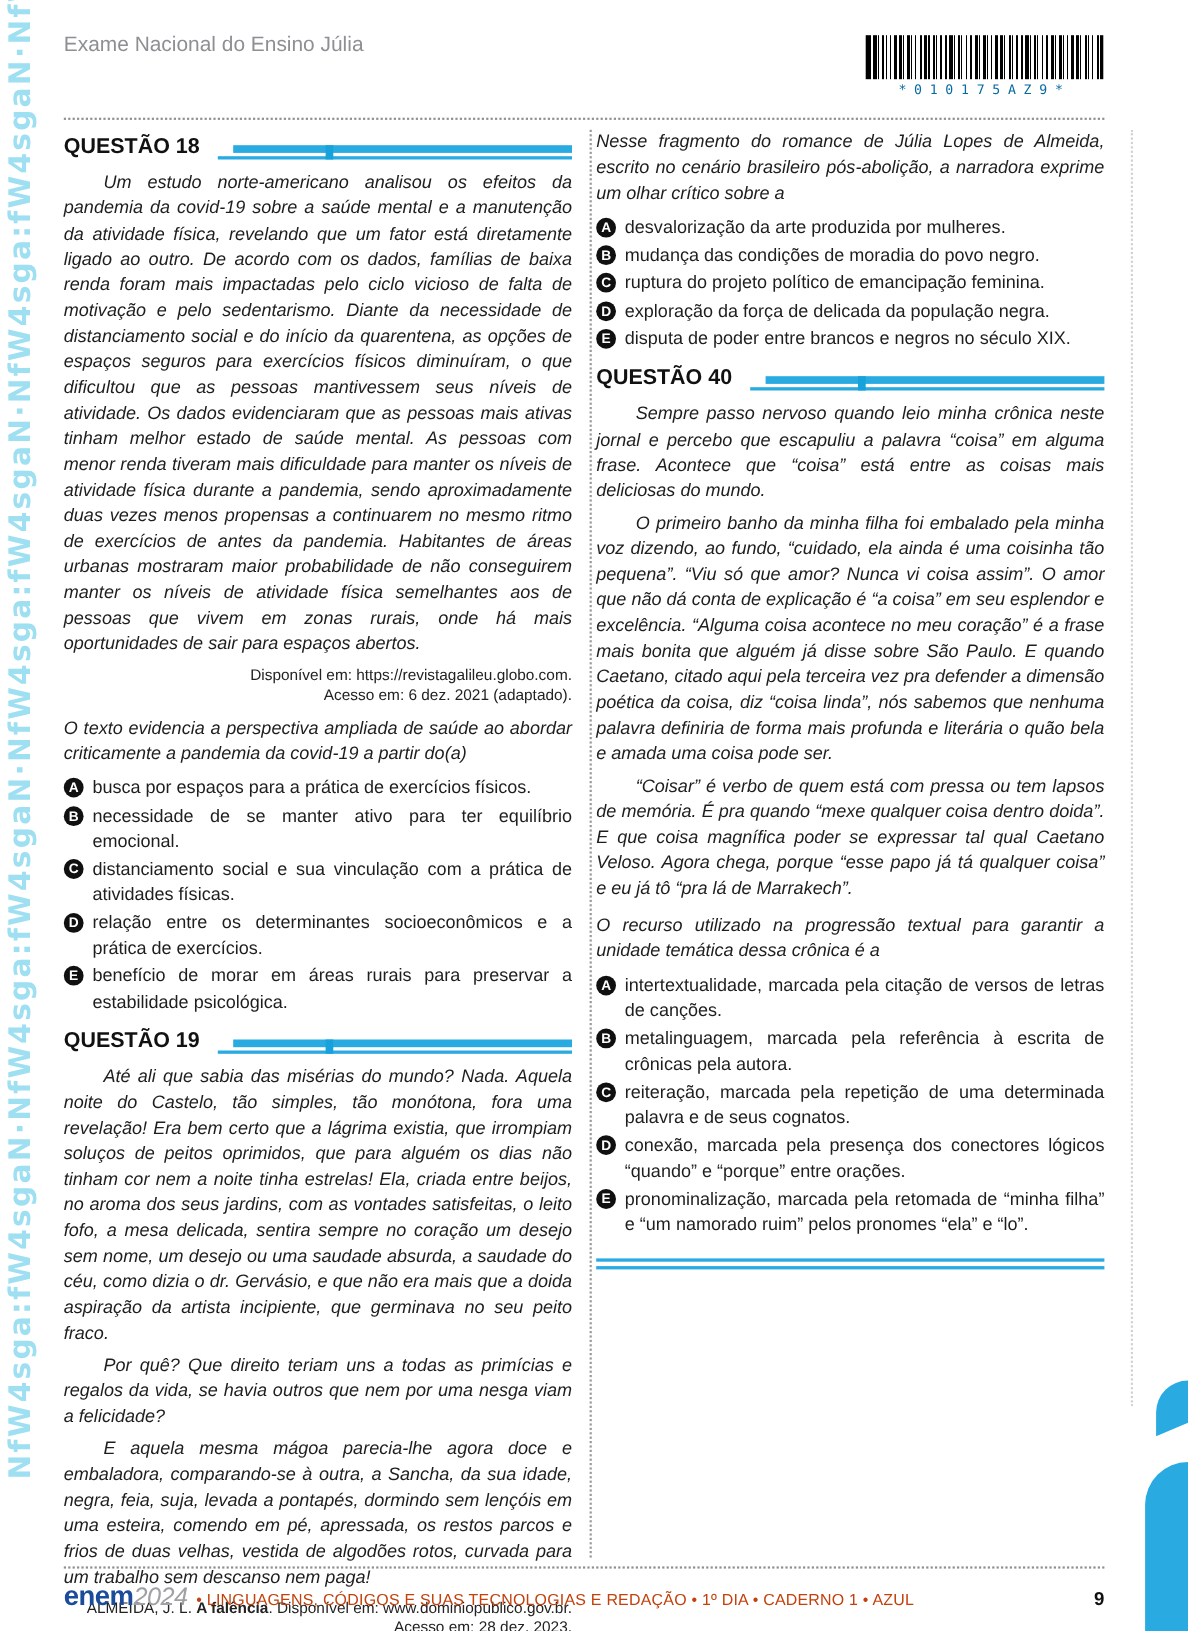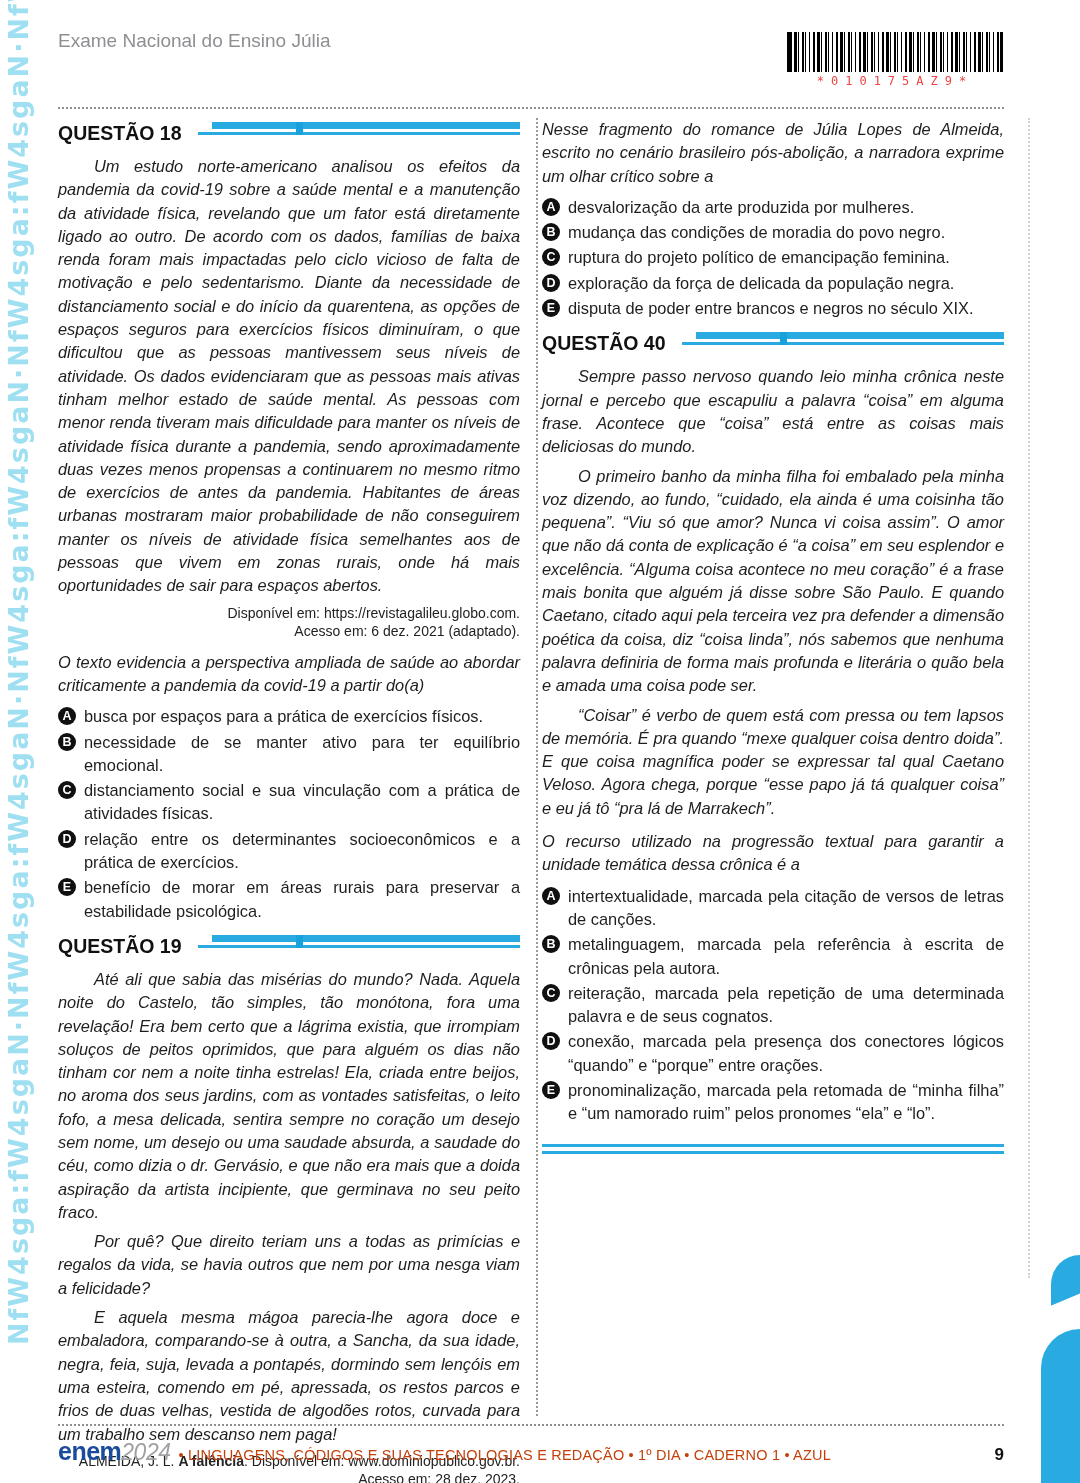--- a/index.html
+++ b/index.html
@@ -22,29 +22,29 @@
   .logo .year{font-size:44px;font-style:italic;color:#9fa1a4;letter-spacing:-1px;}
   .subtitle{font-size:19px;color:#8d8f92;margin-top:6px;}
   .barcode-wrap{position:absolute;right:0;top:8px;width:218px;text-align:center;}
   .barcode{
     height:40px;width:210px;margin:0 auto;
     background:repeating-linear-gradient(90deg,
       #000 0 2px,#fff 2px 4px,#000 4px 7px,#fff 7px 8px,#000 8px 9px,#fff 9px 12px,
       #000 12px 14px,#fff 14px 15px,#000 15px 16px,#fff 16px 19px,#000 19px 20px,#fff 20px 23px);
     border-left:3px solid #000;border-right:3px solid #000;
   }
-  .barcode-text{font-family:"DejaVu Sans Mono",monospace;font-size:12px;letter-spacing:7px;margin-top:2px;color:#ef4444;}
+  .barcode-text{font-family:"DejaVu Sans Mono",monospace;font-size:12px;letter-spacing:7px;margin-top:2px;color:#0369a1;}
   .top-rule{position:absolute;left:58px;top:107px;width:946px;border-top:2px dotted #8f8f8f;}
   
   .content{position:absolute;left:58px;top:116px;width:946px;display:flex;gap:22px;}
   .col{width:462px;}
   .col-divider{position:absolute;left:536px;top:118px;height:1298px;border-left:2px dotted #9a9a9a;}
   .right-edge{position:absolute;left:1028px;top:118px;height:1160px;border-left:2px dotted #d2d2d2;}
   
-  .qhead{display:flex;align-items:flex-start;margin:12px 0 10px;}
+  .qhead{display:flex;align-items:flex-end;margin:12px 0 10px;}
   .qhead.first{margin-top:6px;}
   .qtitle{font-size:19.5px;font-weight:bold;white-space:nowrap;color:#111;}
   .qbar{flex:1;margin-left:16px;position:relative;height:13px;}
   .qbar i{position:absolute;display:block;background:#29abe2;}
   .qbar .b1{left:14px;right:0;top:0;height:7px;}
   .qbar .b2{left:0;right:0;top:10px;height:3px;}
   .qbar .tick{left:98px;top:0;width:7px;height:13px;background:#17a2dc;}
   p.para{margin:0 0 6px;text-align:justify;font-size:16.4px;line-height:23.3px;text-indent:36px;font-style:italic;}
   p.cmd{text-indent:0;margin:10px 0 8px;}
   .src{font-size:14px;line-height:18.5px;text-align:right;margin:4px 0 2px;color:#222;}

